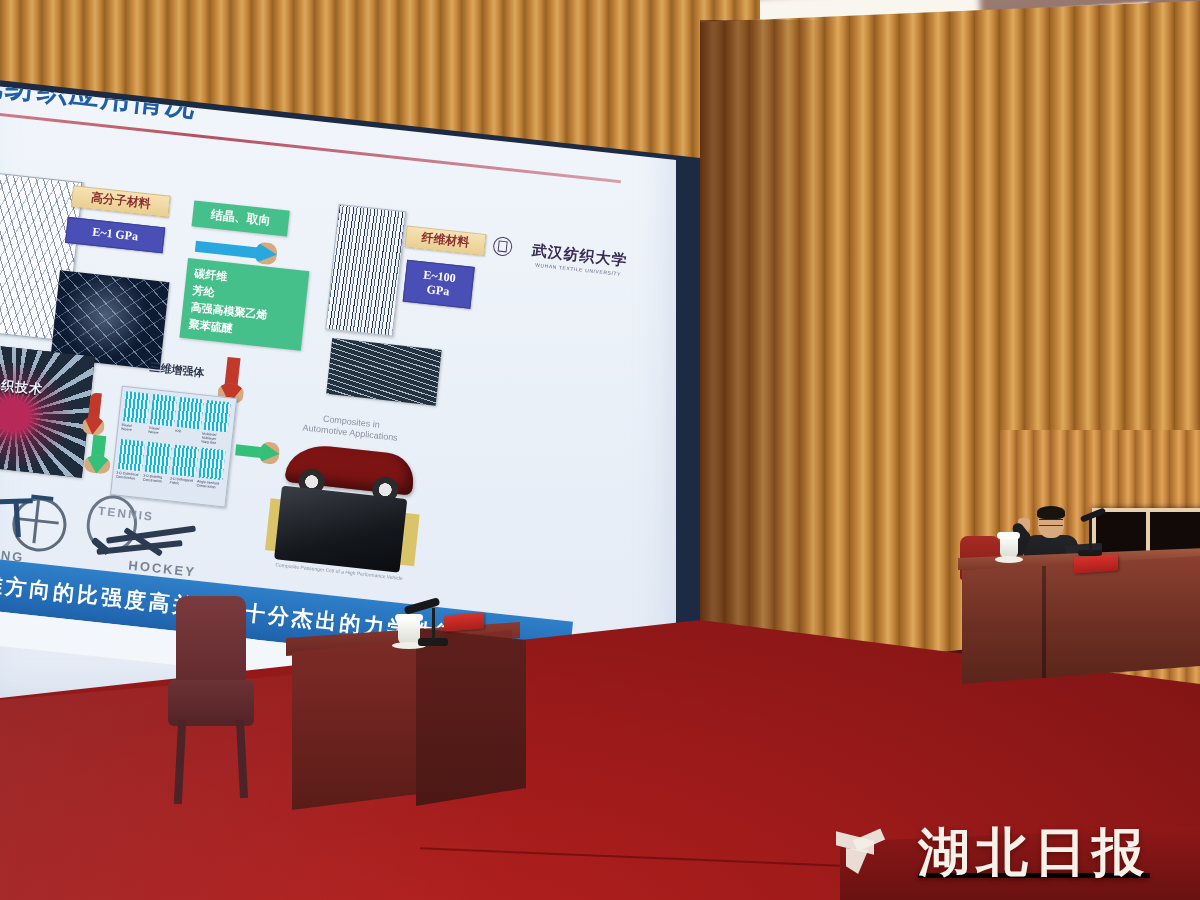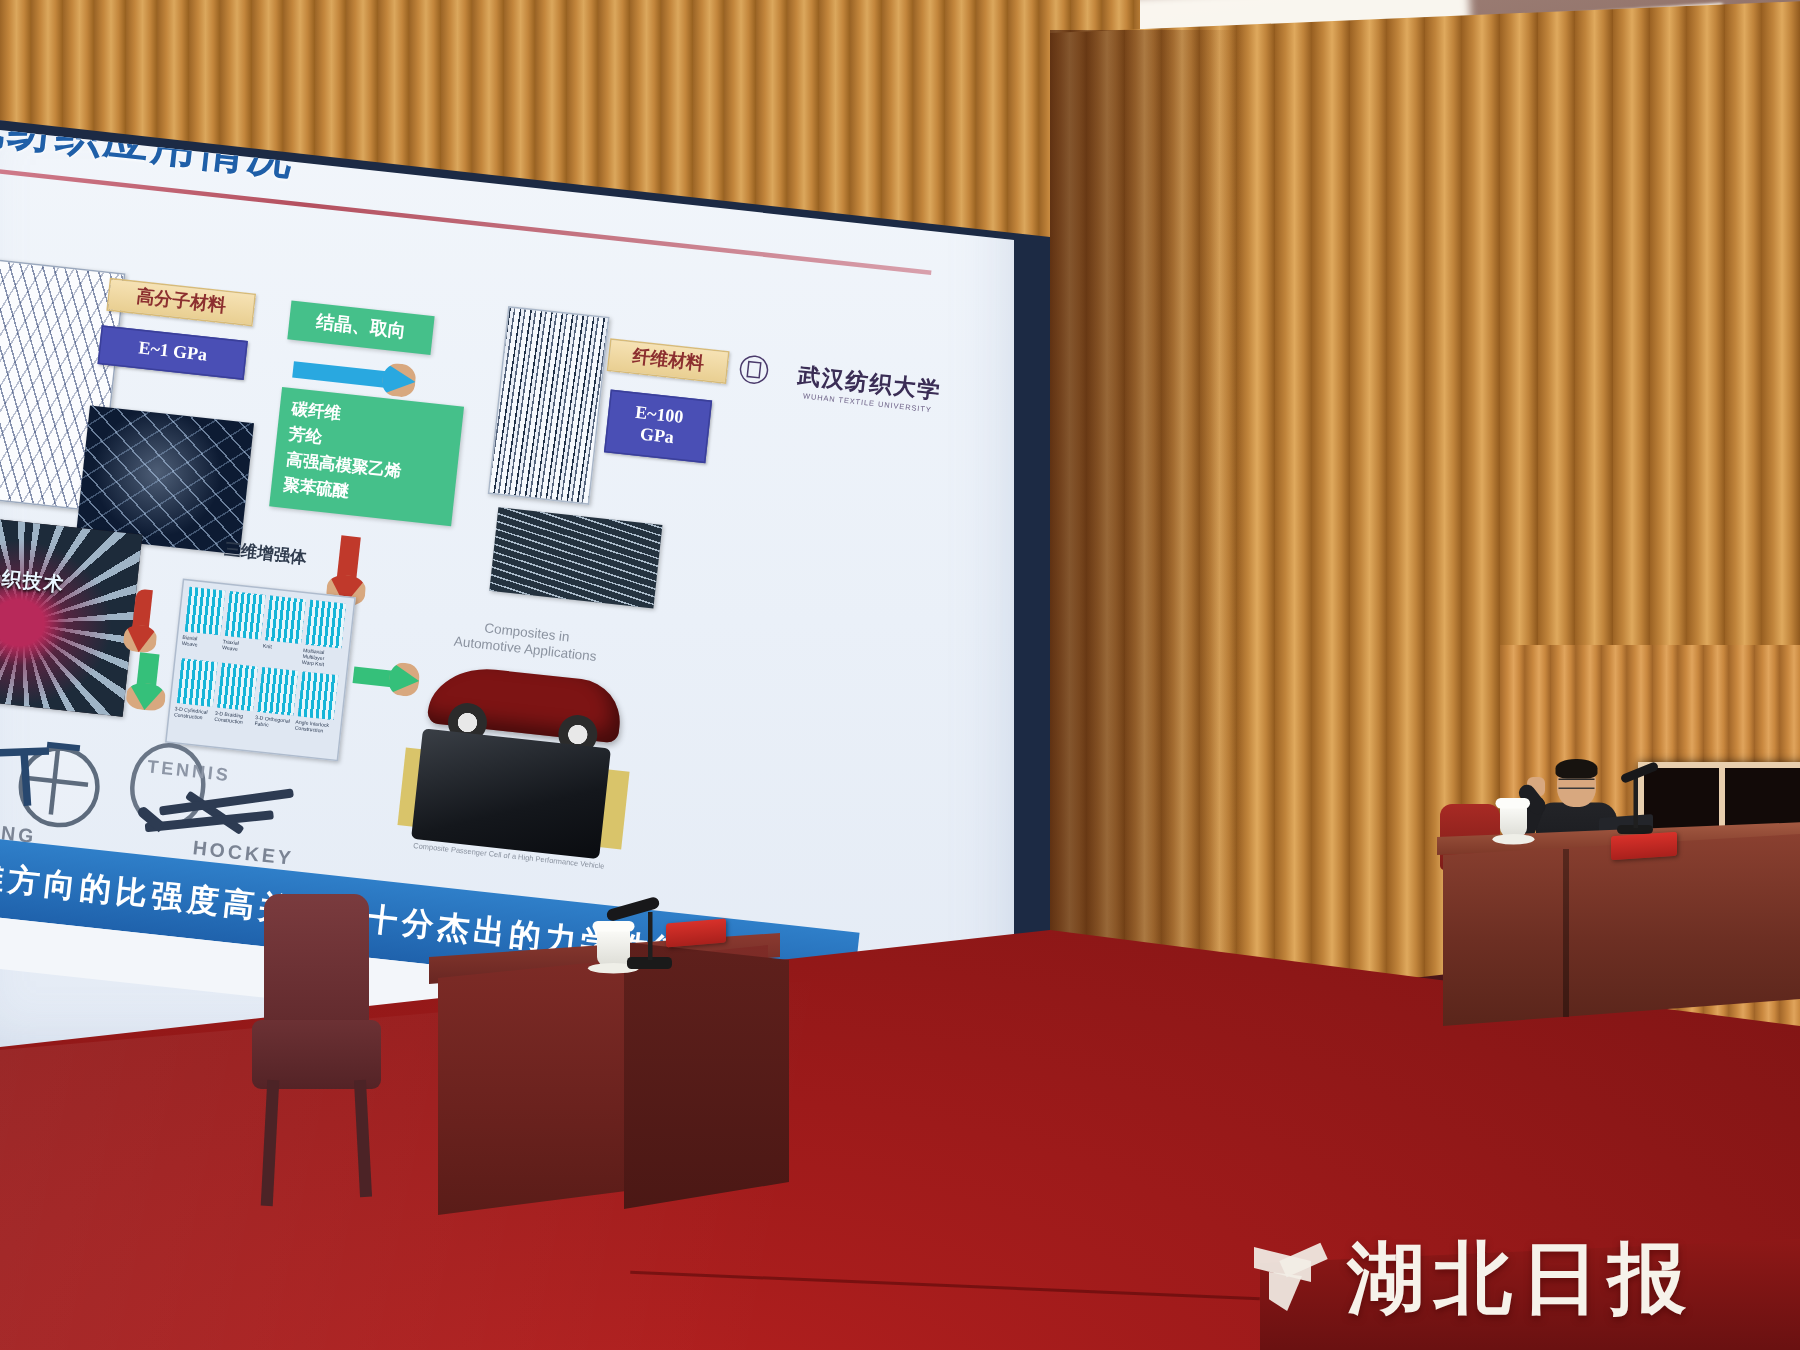--- a/index.html
+++ b/index.html
@@ -179,21 +179,21 @@
     clip-path:polygon(0 100px,700px 22px,1200px 86px,1200px 302px,0 302px);}
   .floor-sheen{position:absolute;left:0;top:640px;width:1200px;height:260px;
     background:linear-gradient(100deg,rgba(255,255,255,.07),rgba(255,255,255,0) 45%);
     clip-path:polygon(0 60px,700px 0,1200px 50px,1200px 260px,0 260px);}
   .stage-edge{position:absolute;left:840px;top:826px;width:360px;height:74px;
     background:linear-gradient(180deg,#8e1817,#6a1111);
     clip-path:polygon(0 16px,360px 0,360px 74px,0 74px);}
   .carpet-seam{position:absolute;background:rgba(80,8,8,.55);height:2px;}
 
   
-  .wm{position:absolute;left:836px;top:818px;display:flex;align-items:center;gap:0;}
+  .wm{position:absolute;left:836px;top:818px;display:flex;align-items:center;gap:20px;text-decoration:underline;}
   .wm-mark{position:relative;width:62px;height:46px;}
   .wm-mark i{position:absolute;display:block;background:#f2eee6;opacity:.92;}
   .wm-txt{color:#f6f2ea;font-size:52px;font-weight:700;letter-spacing:6px;
     font-family:"Liberation Serif",serif;text-shadow:0 2px 5px rgba(60,0,0,.5);}
 </style>
 </head>
 <body>
 
 <div id="scene">
 

